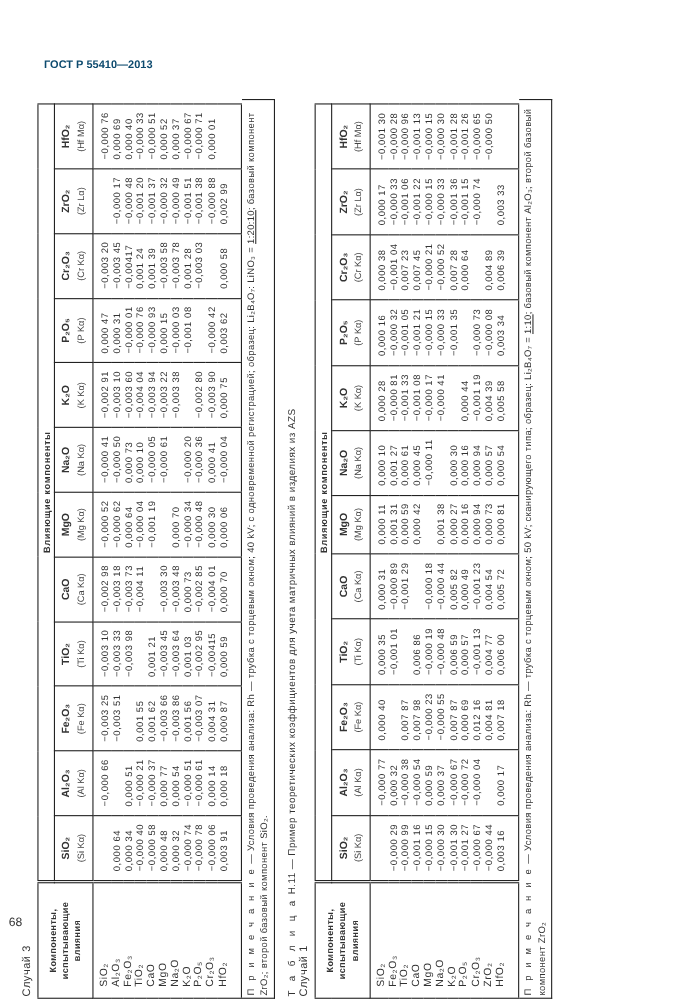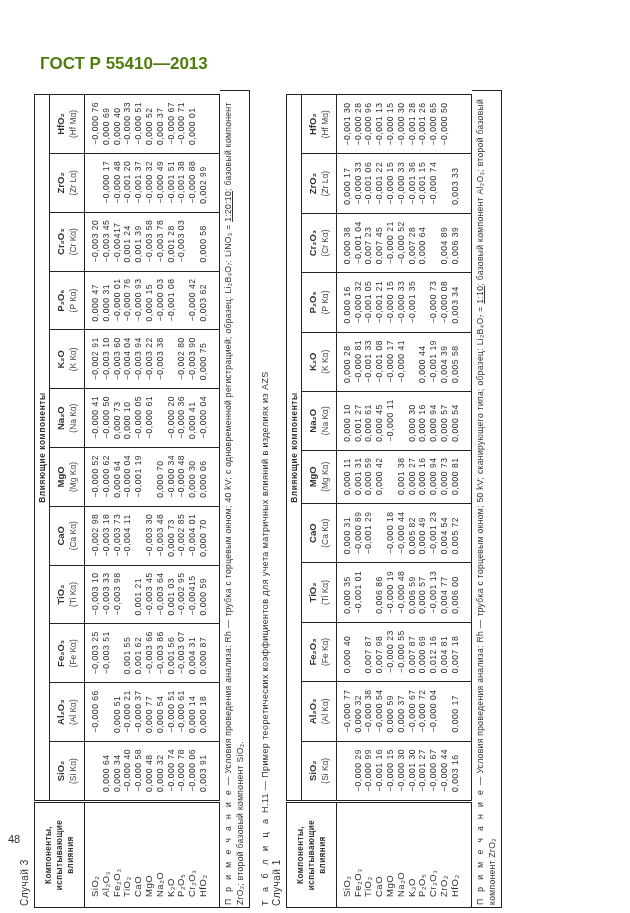--- a/index.html
+++ b/index.html
@@ -1,18 +1,18 @@
 <!DOCTYPE html>
 <html><head>
 <meta charset="utf-8">
 <style>
   html, body { margin:0; padding:0; background:#ffffff; }
   body { width:630px; height:913px; position:relative; overflow:hidden;
          font-family:"Liberation Sans", sans-serif; color:#222; }
-  .header-title { position:absolute; left:40px; top:54px; font-size:17px; font-weight:bold; color:#4d7c0f; }
+  .header-title { position:absolute; left:40px; top:54px; font-size:10px; font-weight:bold; color:#0c4a6e; }
   .page-num { position:absolute; left:8px; top:833px; font-size:11px; color:#333; }
   
   .rot { position:absolute; left:18px; top:908px; width:820px; height:600px;
          transform-origin:0 0; transform:rotate(-90deg); }
   .case-label { font-size:10px; color:#333; margin:0 0 2px 2px; height:14px; line-height:14px; letter-spacing:0.5px; }
   .tbl { border-collapse:collapse; width:814px; font-size:8.6px; color:#333; }
   .tbl th, .tbl td { border-left:1px solid #222; border-right:1px solid #222; padding:0 2px; }
   .tbl { border:1px solid #222; }
   .tbl thead th { border-bottom:1px solid #222; font-weight:normal; text-align:center; vertical-align:middle; }
   .tbl .group { font-size:8.4px; font-weight:bold; letter-spacing:0.6px; height:14px; }
@@ -29,21 +29,21 @@
   .note { border:1px solid #222; border-top:none; width:812px; font-size:8.6px; color:#333; padding:2px 2px 3px 2px; line-height:12px; letter-spacing:0.3px; }
   .note .spaced { letter-spacing:2.4px; }
   .note u { text-decoration:underline; }
   .caption { font-size:9px; color:#333; margin:10px 0 0 2px; letter-spacing:0.4px; }
   .caption .spaced { letter-spacing:3px; }
 </style>
 </head>
 <body>
 
 <div class="header-title">ГОСТ Р 55410—2013</div>
-<div class="page-num">48</div>
+<div class="page-num">68</div>
 
 <div class="rot">
 
   <div class="case-label">Случай 3</div>
   <table class="tbl" id="t3">
     <thead>
       <tr>
         <th class="corner dbl" rowspan="2">Компоненты, испытывающие влияния</th>
         <th class="group" colspan="12">Влияющие компоненты</th>
       </tr>

